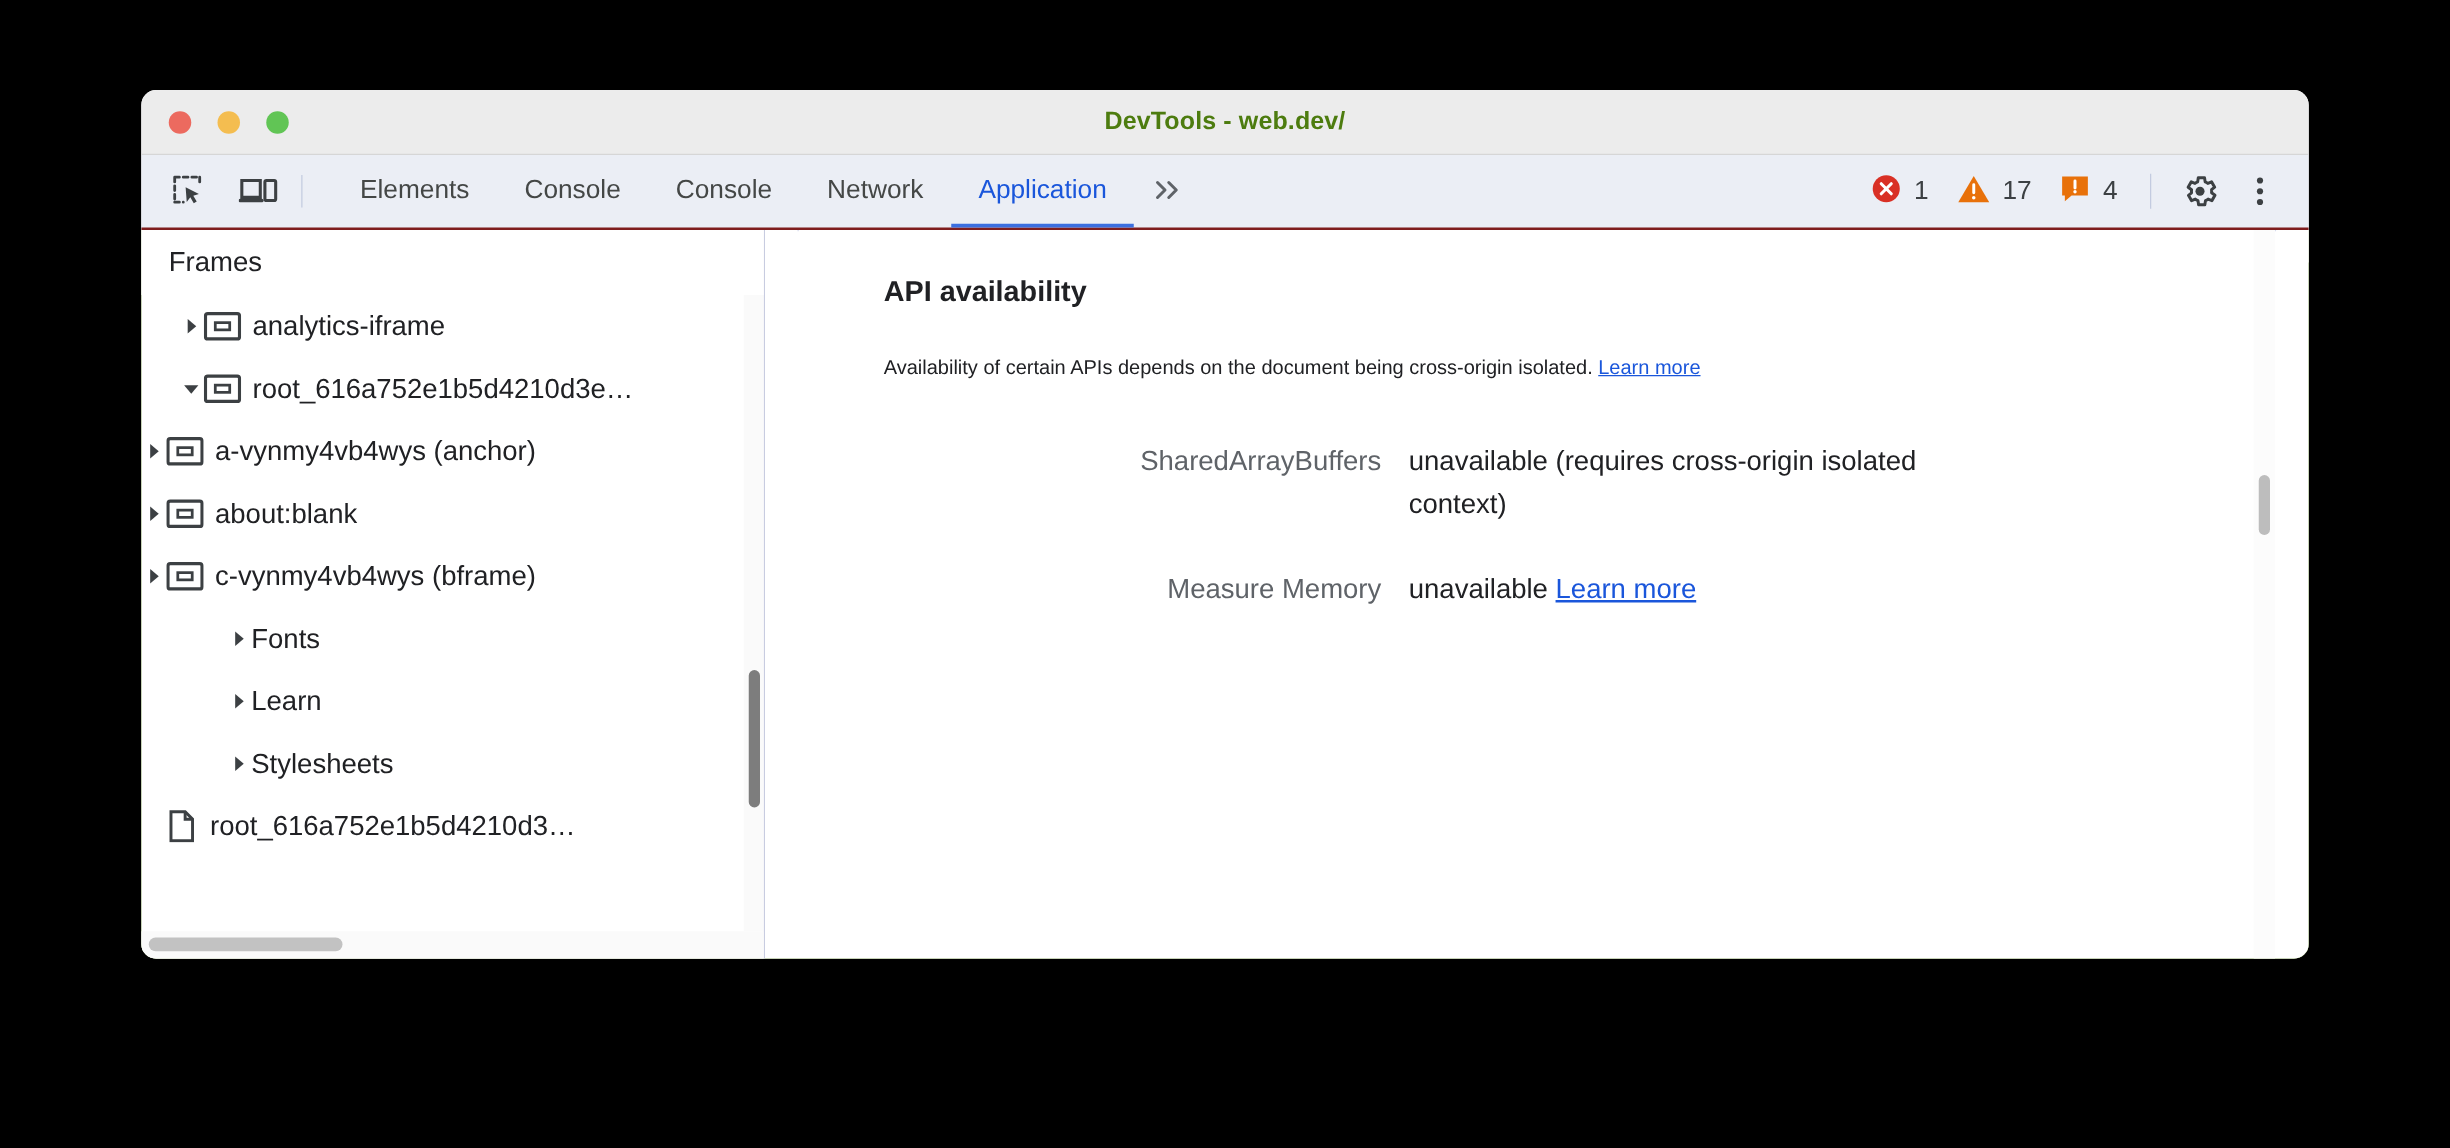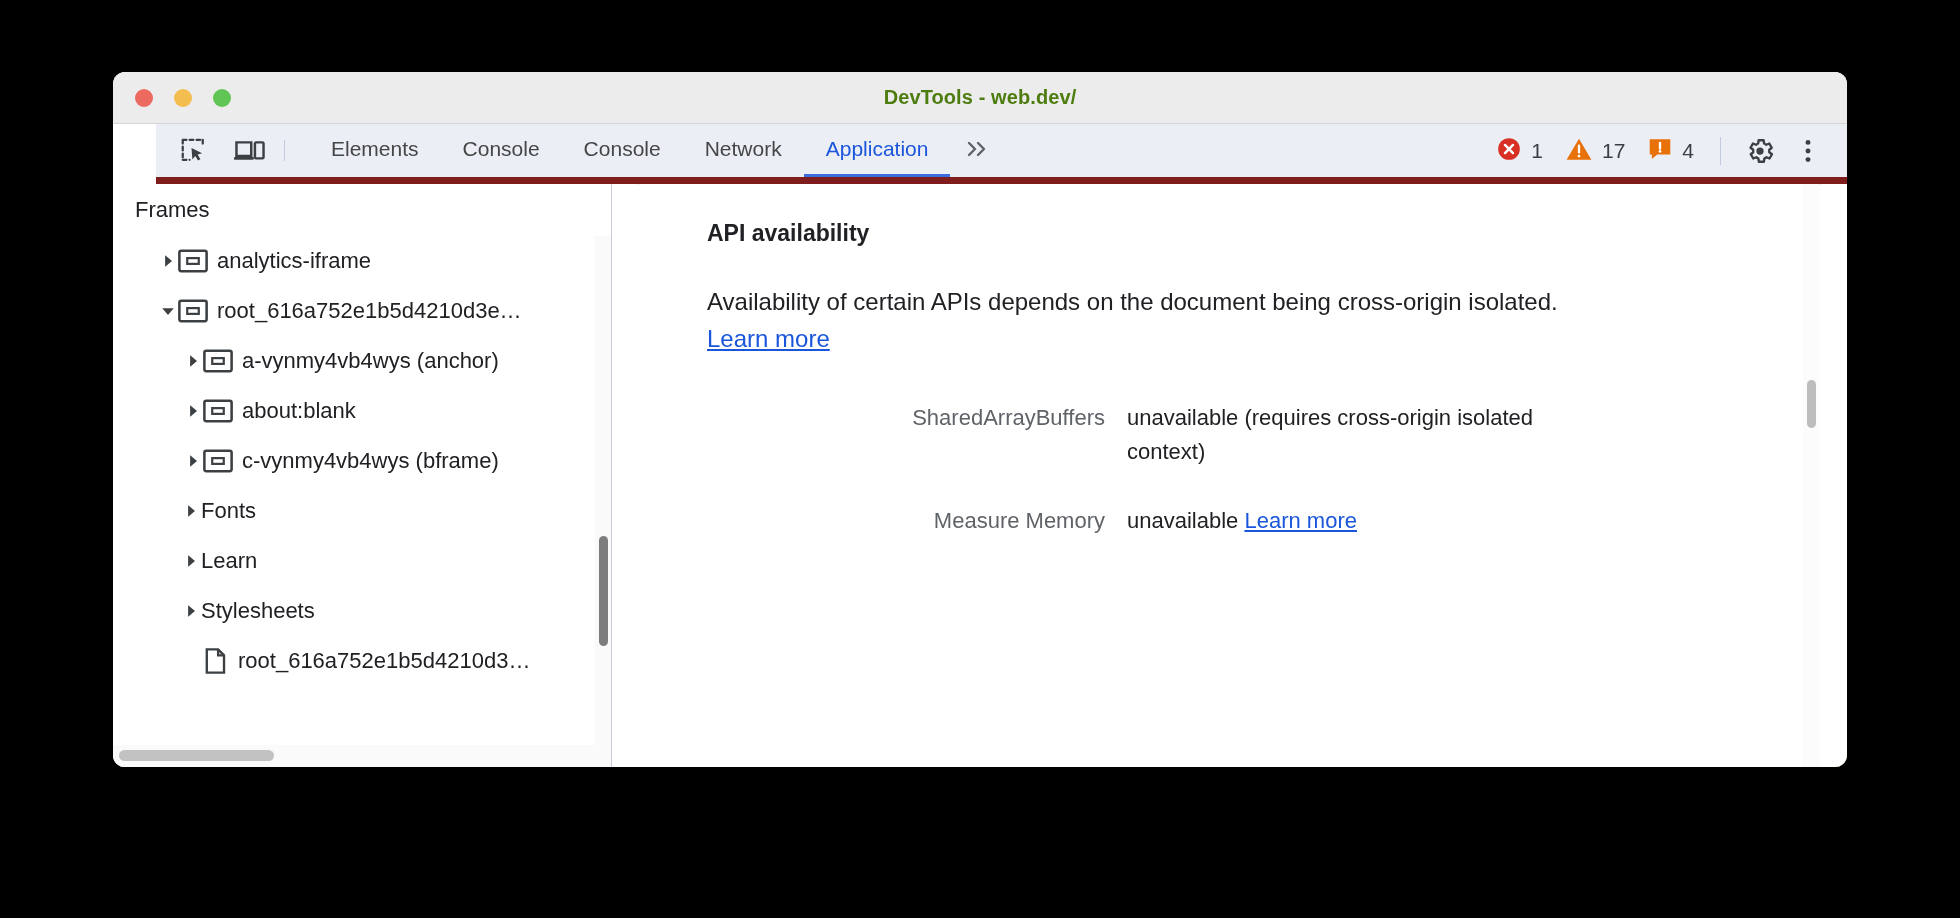--- a/index.html
+++ b/index.html
@@ -37,22 +37,22 @@
   #window-title {
     width: 100%; text-align: center;
     font-size: 20px; font-weight: bold; color: #4d7c0f;
     letter-spacing: 0.1px;
   }
 
   
   #toolbar {
     height: 60px; flex: 0 0 60px;
     background: #ebeef5;
-    border-bottom: 7px solid #7f1d1d;
-    display: flex; align-items: stretch; padding-left: 10px; margin-left: 43px;
+    border-bottom: 2px solid #7f1d1d;
+    display: flex; align-items: stretch; padding-left: 10px;
   }
   .tool-btn {
     width: 56px; display: flex; align-items: center; justify-content: center;
     cursor: pointer;
   }
   .vsep { width: 1px; background: #c3cbe0; margin: 16px 10px 16px 6px; }
   .tabs { display: flex; align-items: stretch; margin-left: 14px; }
   .tab {
     display: flex; align-items: center; padding: 0 22px;
     font-size: 21px; color: #444746; cursor: pointer;
@@ -94,22 +94,22 @@
     height: 50px; display: flex; align-items: center;
     white-space: nowrap; font-size: 22px; color: #202124;
     cursor: pointer;
   }
   .row.selected { background: #f1f1f1; }
   .tw { width: 20px; flex: 0 0 20px; display: flex; align-items: center; justify-content: center; color: #3c4043; }
   .tw svg { display: block; }
   .ficon { flex: 0 0 auto; margin-right: 9px; display: flex; align-items: center; }
   .row .lbl { overflow: hidden; }
   .ind1 { padding-left: 18px; }
-  .ind2 { padding-left: 45px; }
-  .ind3 { padding-left: 70px; }
+  .ind2 { padding-left: 30px; }
+  .ind3 { }
   .ind2b { padding-left: 68px; }
 
   
   #side-vscroll {
     position: absolute; right: 0; top: 0; bottom: 0; width: 16px;
     background: #fafafa;
   }
   #side-vthumb {
     position: absolute; left: 4px; width: 9px; border-radius: 5px;
     background: #7d7d7d; top: 300px; height: 110px;
@@ -131,21 +131,21 @@
     padding: 36px 0 0 0;
   }
   #main-bottom-gap { height: 26px; flex: 0 0 26px; background: #fff; }
 
   #content { padding-left: 68px; padding-right: 70px; }
   h2.section-title {
     font-size: 23px; font-weight: bold; color: #202124;
     margin-bottom: 36px;
   }
   p.section-desc {
-    font-size: 24px; color: #202124; line-height: 1.55;
+    font-size: 16px; color: #202124; line-height: 1.55;
     max-width: 860px; margin-bottom: 44px;
   }
   a.dt-link { color: #1a56db; text-decoration: underline; cursor: pointer; }
 
   .kv { display: flex; margin-bottom: 34px; align-items: flex-start; }
   .kv .k {
     width: 420px; flex: 0 0 420px; text-align: right; padding-right: 22px;
     font-size: 22px; color: #5f6368; line-height: 1.5;
   }
   .kv .v {

